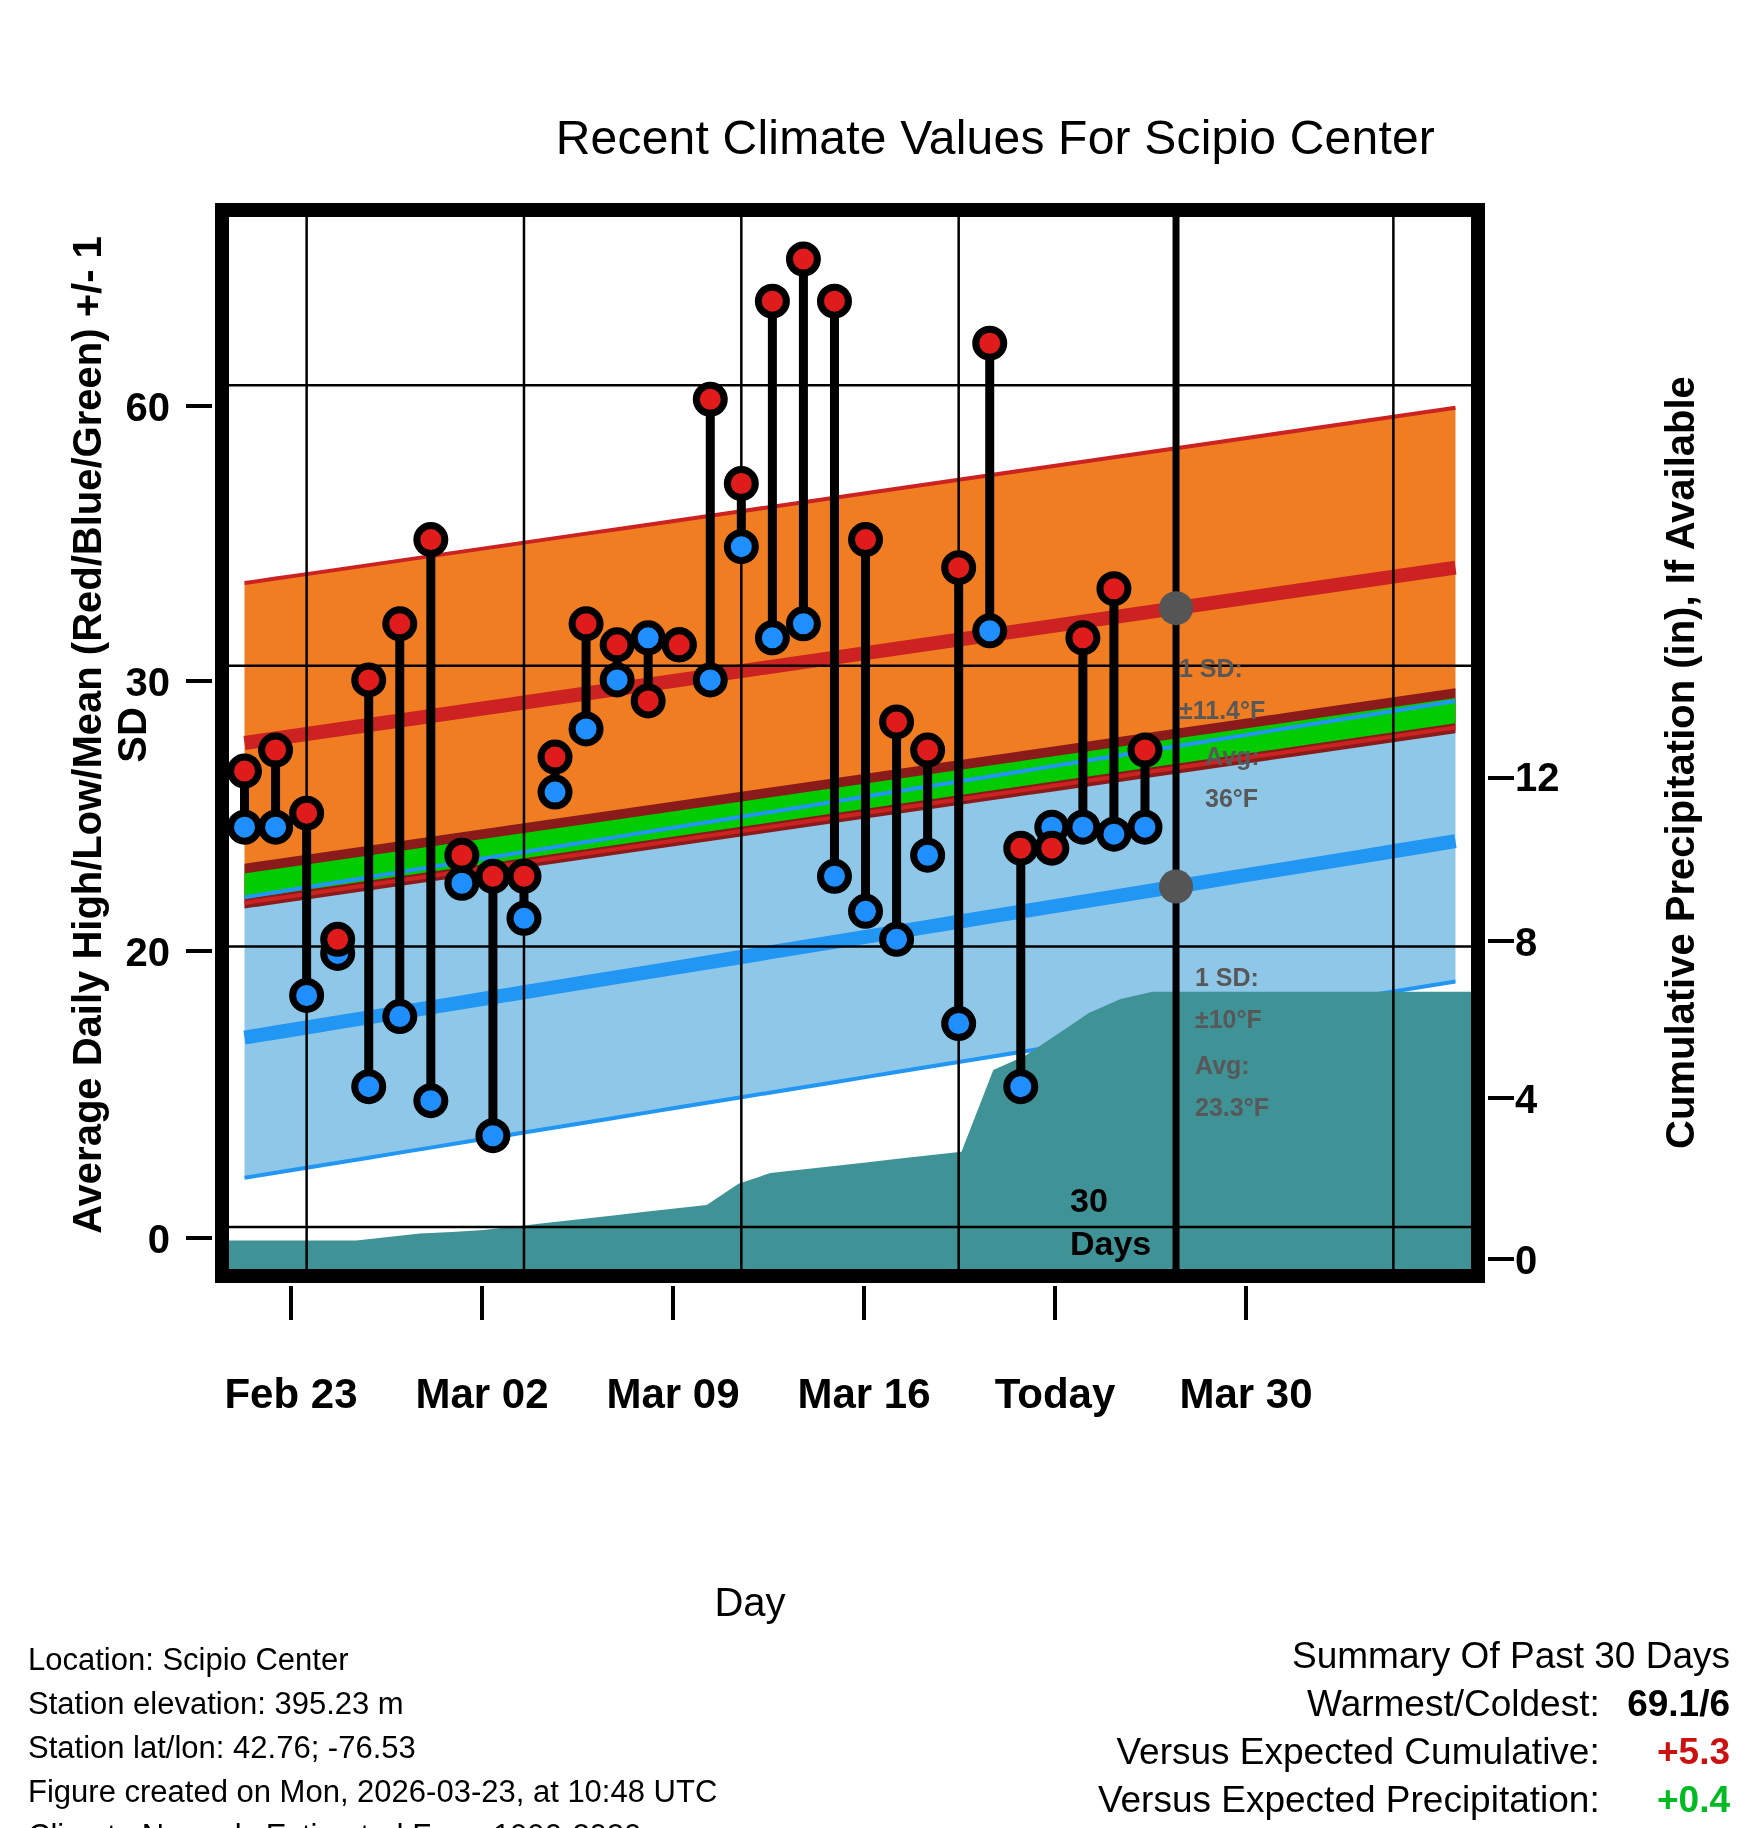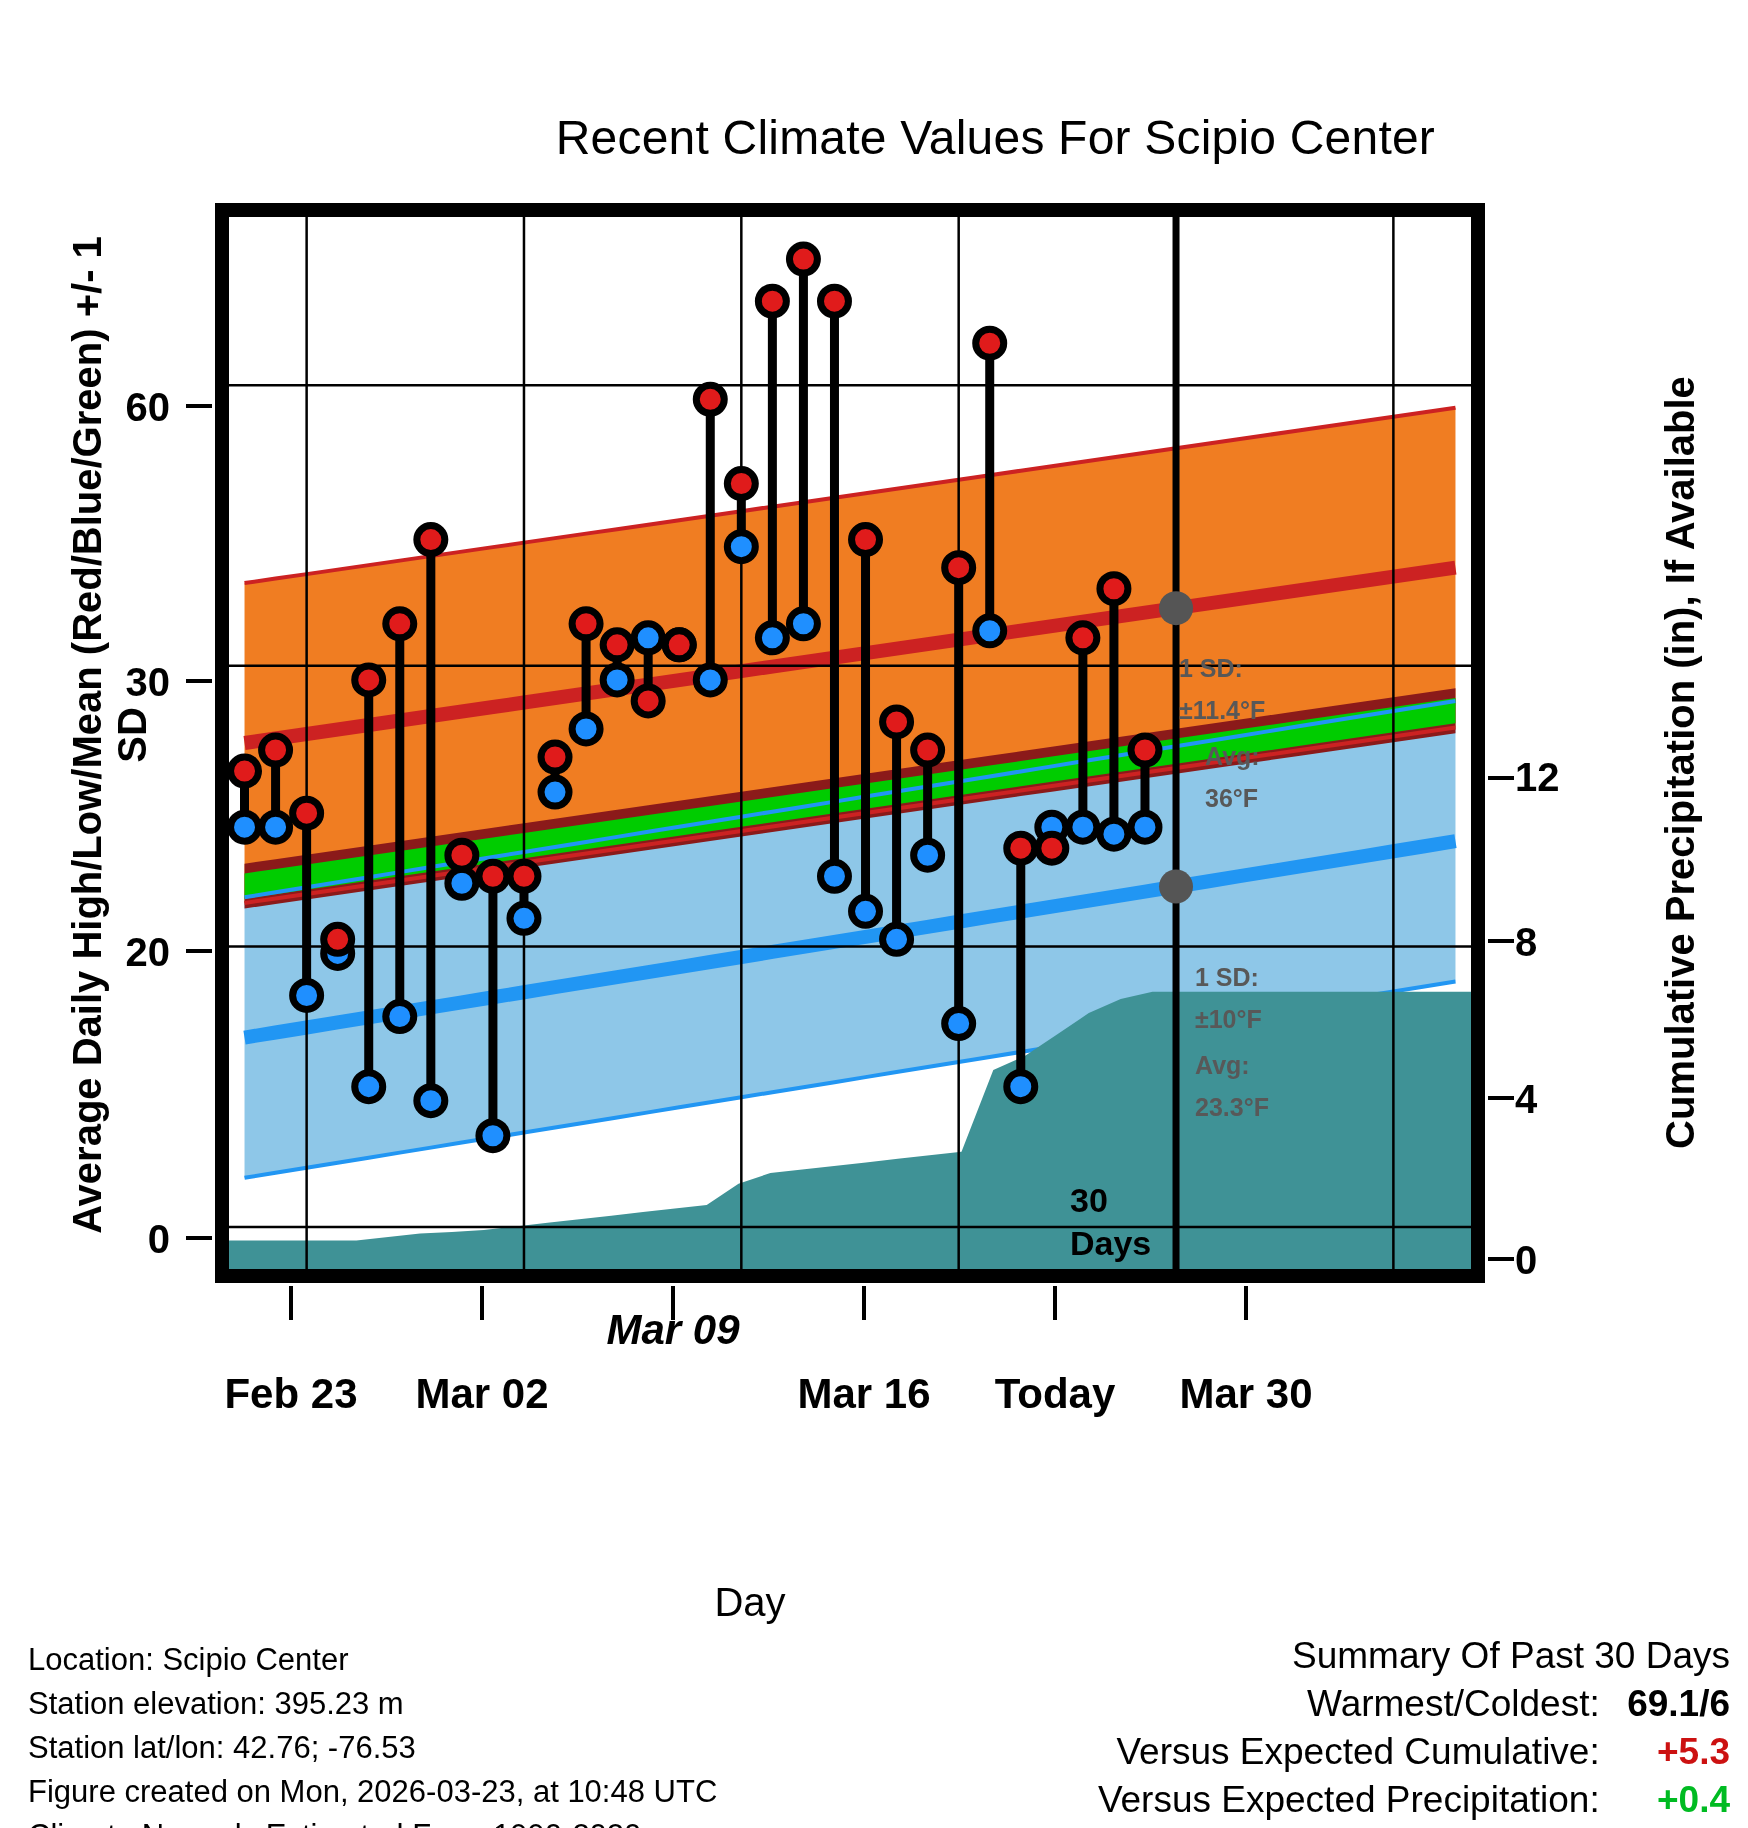--- a/index.html
+++ b/index.html
@@ -68,21 +68,21 @@
   <div class="tickmark" style="left:1488px;top:939px;width:26px;height:4px;"></div>
   <div class="tickmark" style="left:1488px;top:776px;width:26px;height:4px;"></div>
 
   <div class="tickmark" style="left:186px;top:1236px;width:26px;height:4px;"></div>
   <div class="tickmark" style="left:186px;top:949px;width:26px;height:4px;"></div>
   <div class="tickmark" style="left:186px;top:679px;width:26px;height:4px;"></div>
   <div class="tickmark" style="left:186px;top:404px;width:26px;height:4px;"></div>
 
   <div class="tick tick-x" style="left:176px;top:1370px;">Feb 23</div>
   <div class="tick tick-x" style="left:367px;top:1370px;">Mar 02</div>
-  <div class="tick tick-x" style="left:558px;top:1306px;font-style:italic;">Mar 09</div>
+  <div class="tick tick-x" style="left:558px;top:1370px;">Mar 09</div>
   <div class="tick tick-x" style="left:749px;top:1370px;">Mar 16</div>
   <div class="tick tick-x" style="left:940px;top:1370px;">Today</div>
   <div class="tick tick-x" style="left:1131px;top:1370px;">Mar 30</div>
 
   <div class="tickmark" style="left:289px;top:1286px;width:4px;height:34px;"></div>
   <div class="tickmark" style="left:480px;top:1286px;width:4px;height:34px;"></div>
   <div class="tickmark" style="left:671px;top:1286px;width:4px;height:34px;"></div>
   <div class="tickmark" style="left:862px;top:1286px;width:4px;height:34px;"></div>
   <div class="tickmark" style="left:1053px;top:1286px;width:4px;height:34px;"></div>
   <div class="tickmark" style="left:1244px;top:1286px;width:4px;height:34px;"></div>

